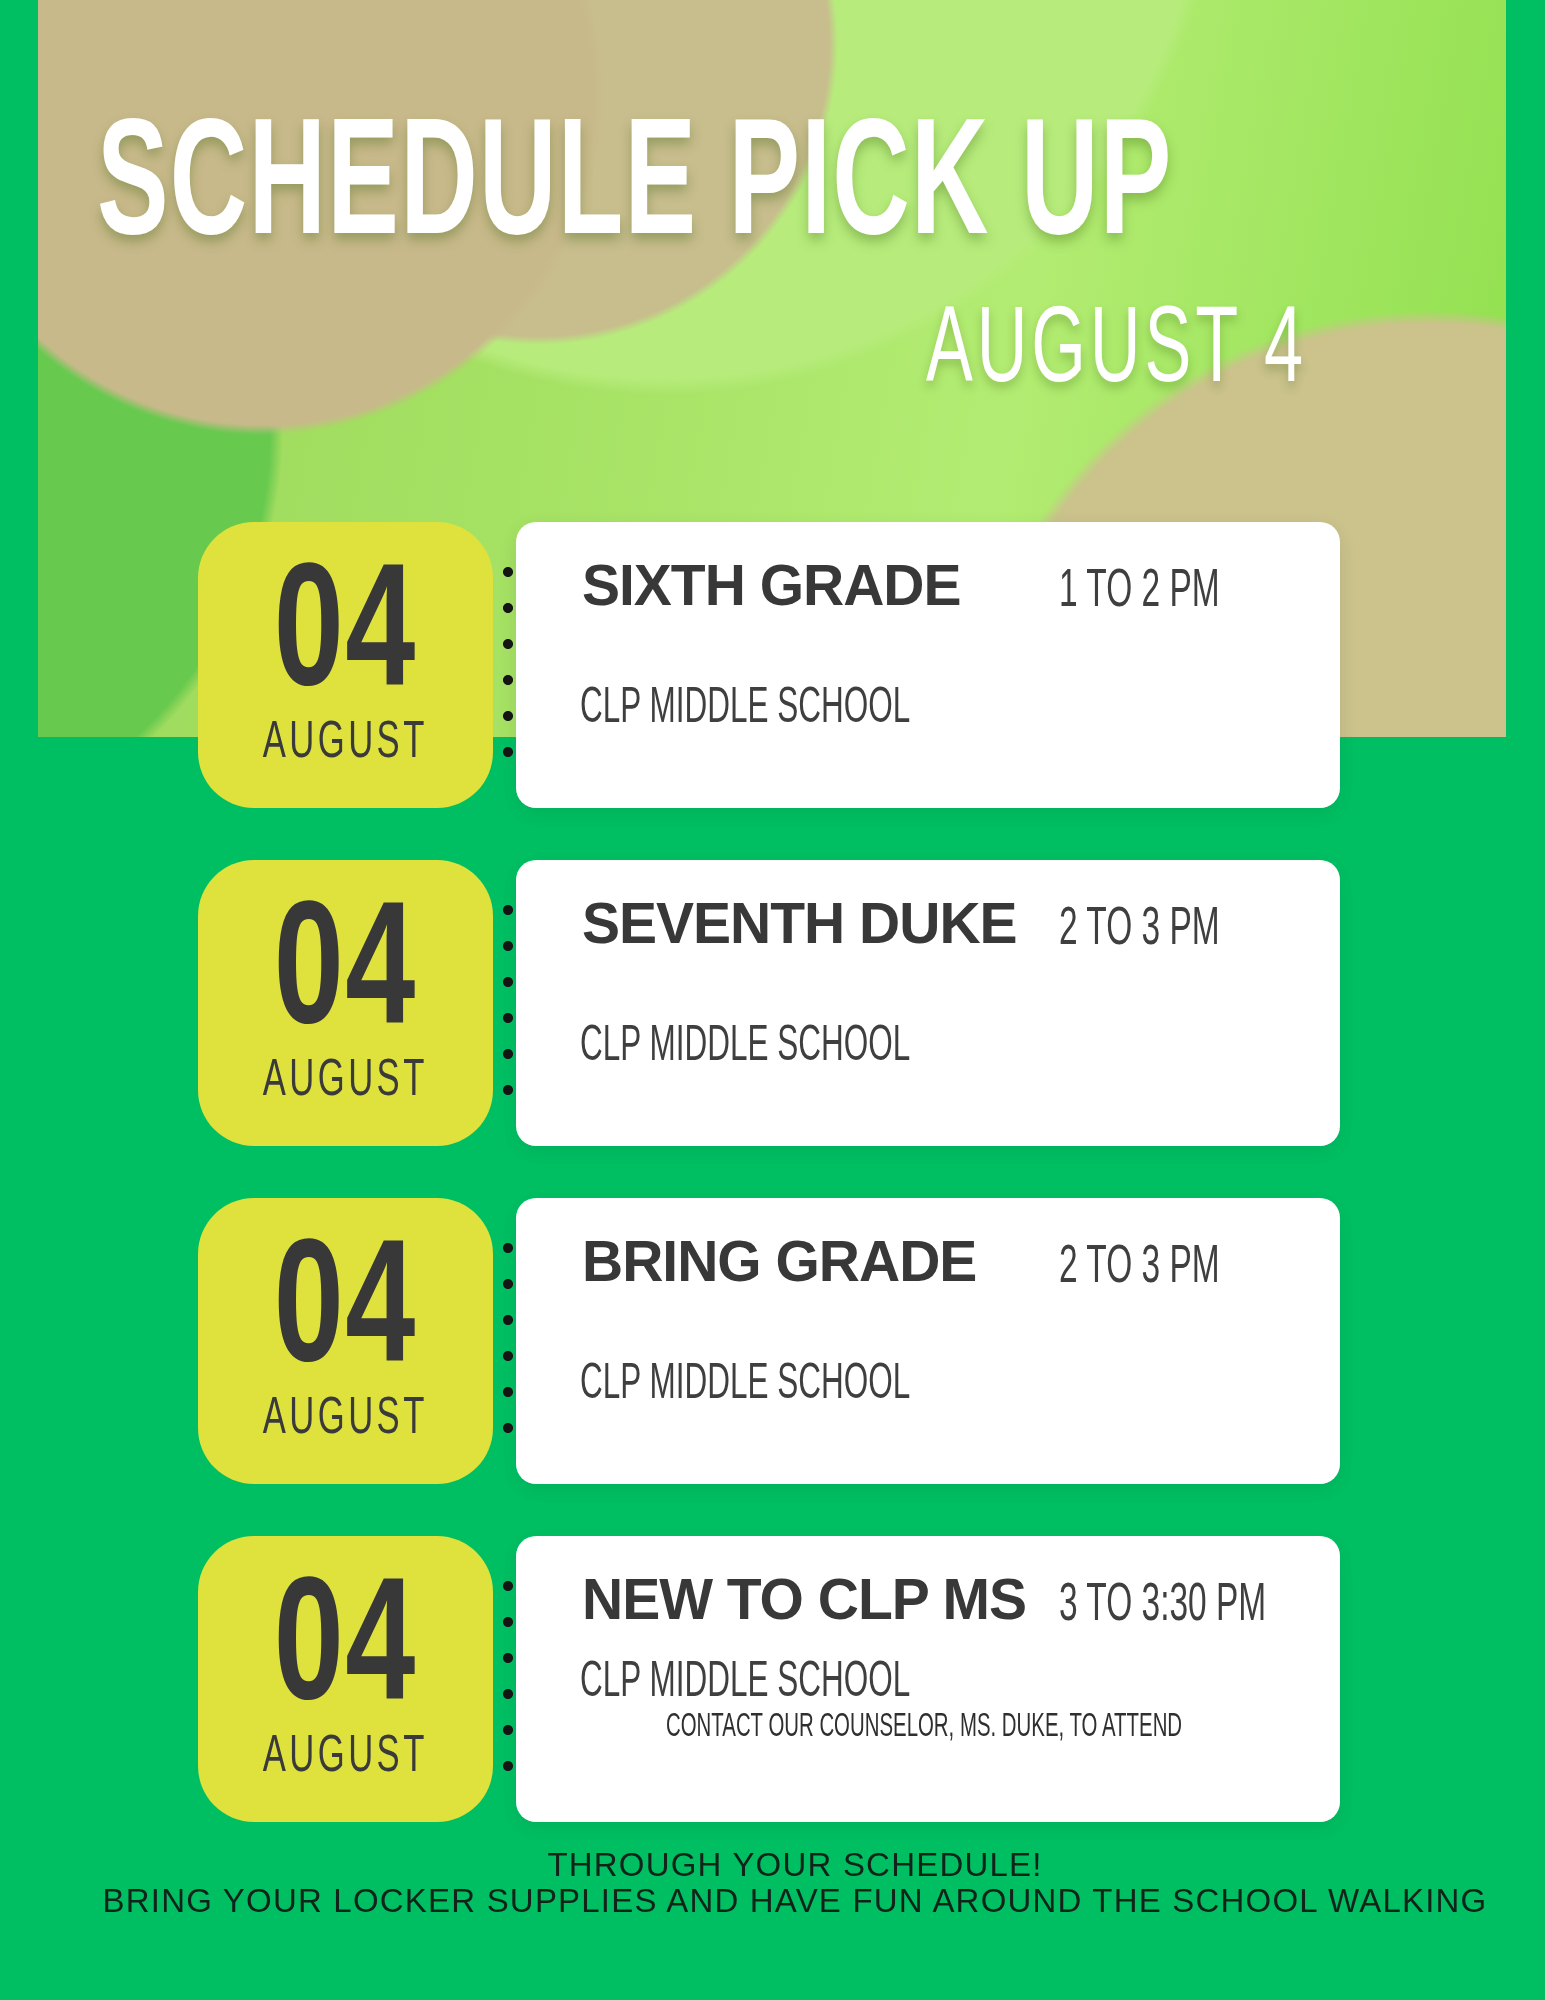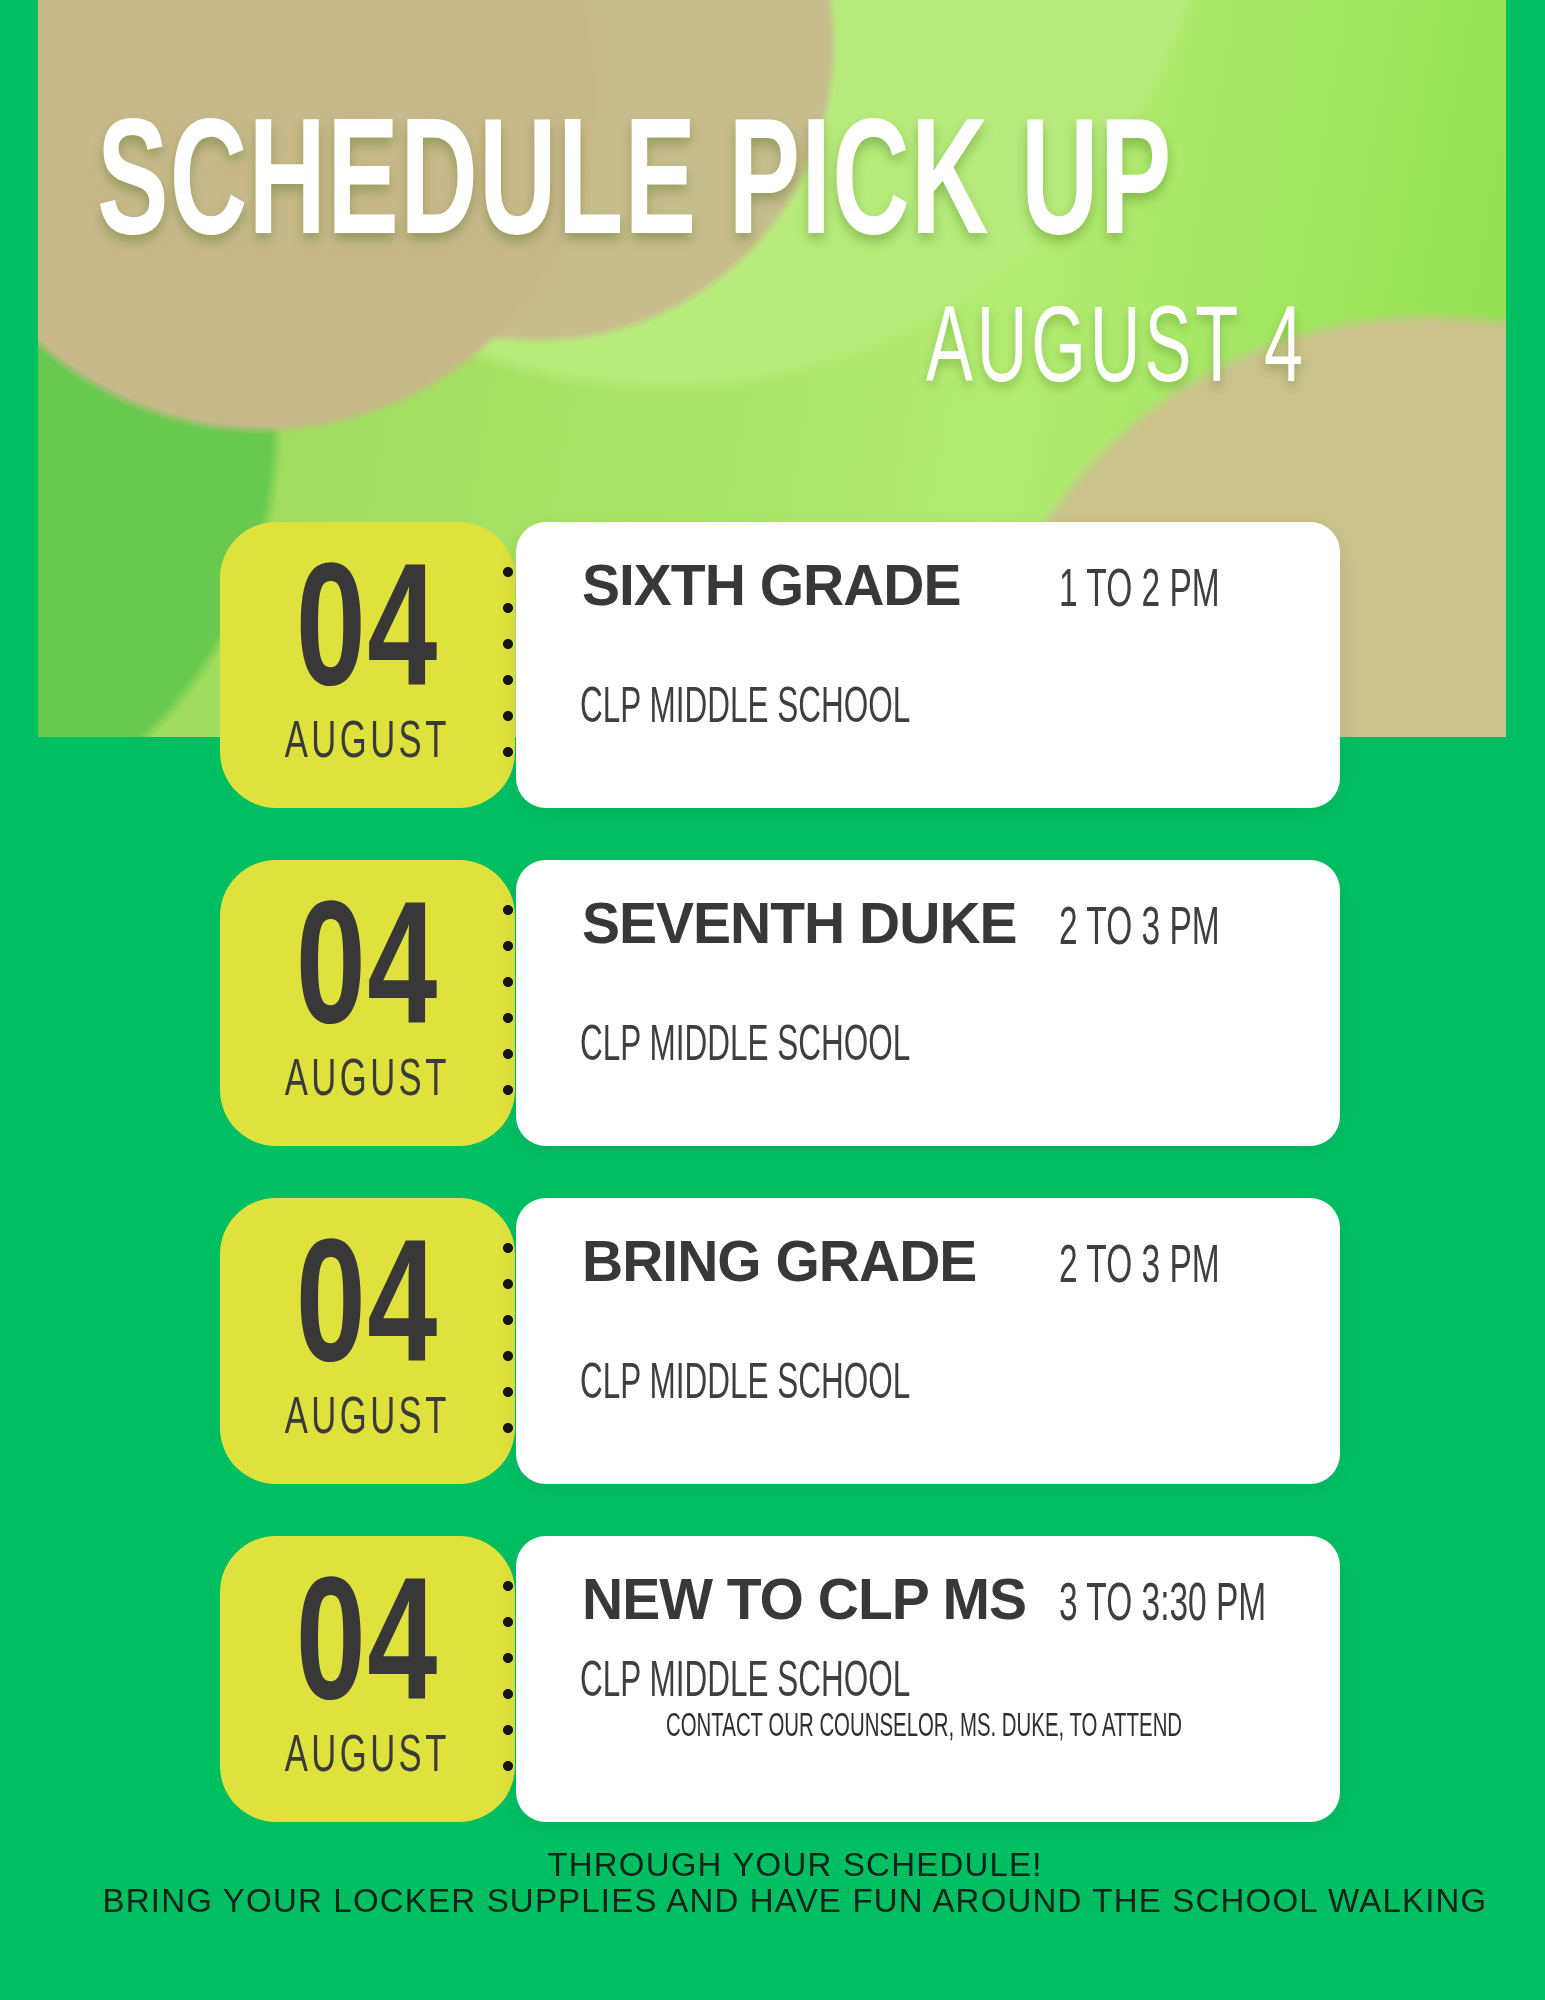--- a/index.html
+++ b/index.html
@@ -31,42 +31,42 @@
     position:absolute; left:926px; top:290px;
     font-size:108px; line-height:1; font-weight:400; color:#FFFFFF;
     letter-spacing:6px; white-space:nowrap;
     transform:scaleX(0.65); transform-origin:left top;
     text-shadow:0 6px 12px rgba(60,100,20,0.30);
   }
   
   .row{position:absolute; left:0; width:1545px; height:286px;}
   .r0{top:522px;} .r1{top:860px;} .r2{top:1198px;} .r3{top:1536px;}
   .badge{
-    position:absolute; left:220px; top:0; width:295px; height:286px;
+    position:absolute; left:198px; top:0; width:295px; height:286px;
     background:#DFE23C; border-radius:56px;
     display:flex; flex-direction:column; align-items:center;
   }
   .badge-day{
     margin-top:14px; font-size:175px; line-height:1; font-weight:700;
     color:#383838; letter-spacing:2px;
     transform:scaleX(0.72); transform-origin:center top;
   }
   .badge-month{
     margin-top:3px; font-size:51px; line-height:1; font-weight:400;
     color:#3A3A3A; letter-spacing:5px;
     transform:scaleX(0.68); transform-origin:center top;
   }
   .dots{
     position:absolute; left:501px; top:40px; width:14px; height:212px;
     background:radial-gradient(circle 5px at 7px 10px, #151515 4.6px, rgba(0,0,0,0) 5.4px);
     background-size:14px 36px; background-repeat:repeat-y;
   }
   .card{
     position:absolute; left:516px; top:0; width:824px; height:286px;
-    background:#FFFFFF; border-radius:30px;
+    background:#FFFFFF; border-radius:20px;
     box-shadow:0 6px 18px rgba(0,60,30,0.10);
   }
   .card-title{
     position:absolute; left:66px; top:32px;
     font-size:57px; line-height:1.1; font-weight:700; color:#383838;
     letter-spacing:-1px; white-space:nowrap;
   }
   .card-time{
     position:absolute; left:543px; top:36px;
     font-size:54px; line-height:1.1; font-weight:400; color:#3F3F3F;

